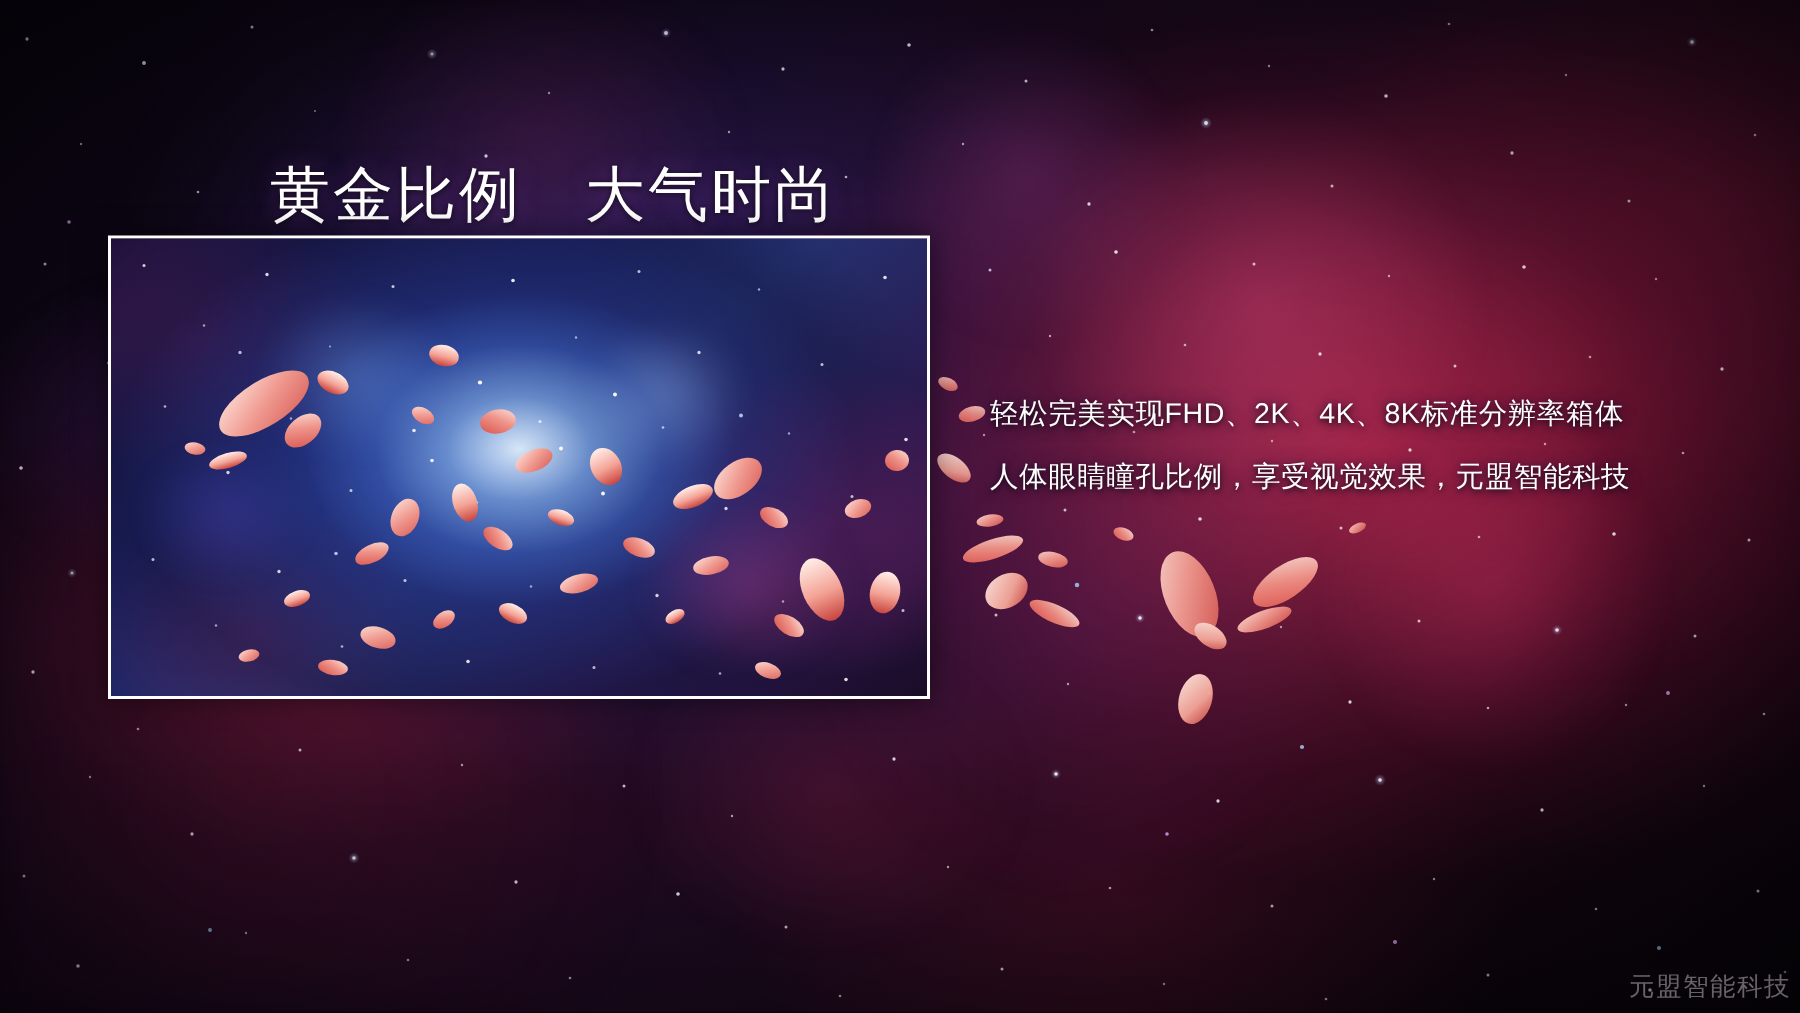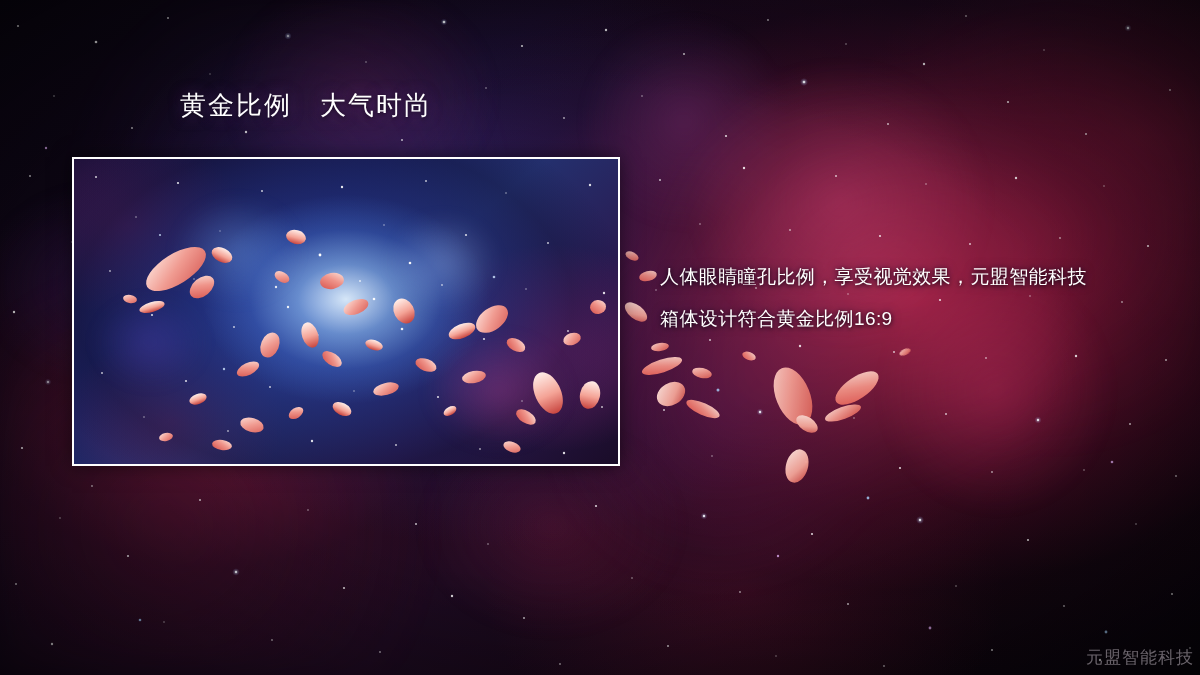--- a/index.html
+++ b/index.html
@@ -61,22 +61,22 @@
   }
 
   
   .stars { position: absolute; inset: 0; pointer-events: none; }
   .stars svg { display: block; width: 1200px; height: 675px; }
 
   
   .title {
     position: absolute;
     left: 180px;
-    top: 85px;
-    font-size: 26px;
+    top: 110px;
+    font-size: 40px;
     line-height: 40px;
     letter-spacing: 2px;
     color: #ffffff;
     white-space: pre;
     text-shadow: 0 1px 5px rgba(0,0,0,0.75), 0 0 14px rgba(120,60,160,0.55);
   }
 
   
   .preview-frame {
     position: absolute;
@@ -473,19 +473,19 @@
             <ellipse cx="524" cy="148" rx="8" ry="7" fill="url(#qgB)" transform="rotate(-6 524 148)"></ellipse>
             <ellipse cx="438" cy="288" rx="9" ry="5" fill="url(#qgA)" transform="rotate(20 438 288)"></ellipse>
             <ellipse cx="376" cy="252" rx="7" ry="4" fill="url(#qgC)" transform="rotate(-30 376 252)"></ellipse>
           </g>
         </svg>
       </div>
     </div>
   </div>
 
   <div class="body-text">
+    <div class="body-line">轻松完美实现FHD、2K、4K、8K标准分辨率箱体</div>
     <div class="body-line">人体眼睛瞳孔比例，享受视觉效果，元盟智能科技</div>
-    <div class="body-line">箱体设计符合黄金比例16:9</div>
   </div>
 
   <div class="watermark">元盟智能科技</div>
 
 </div>
 
 </body></html>

